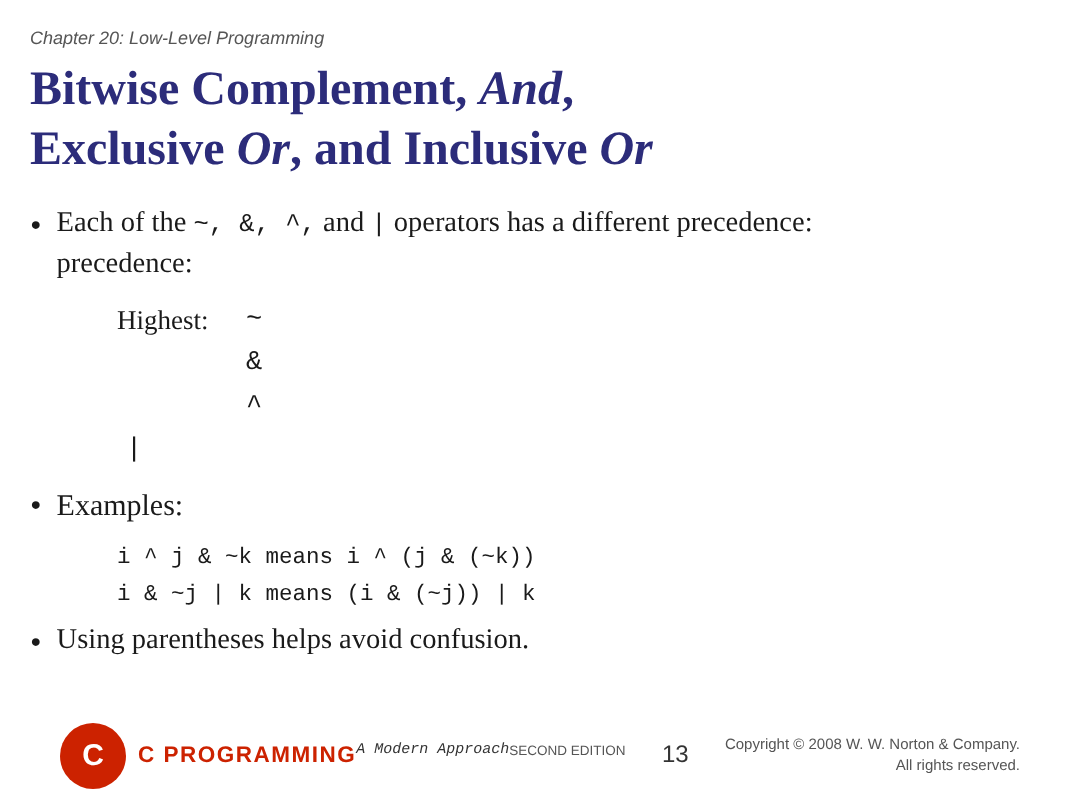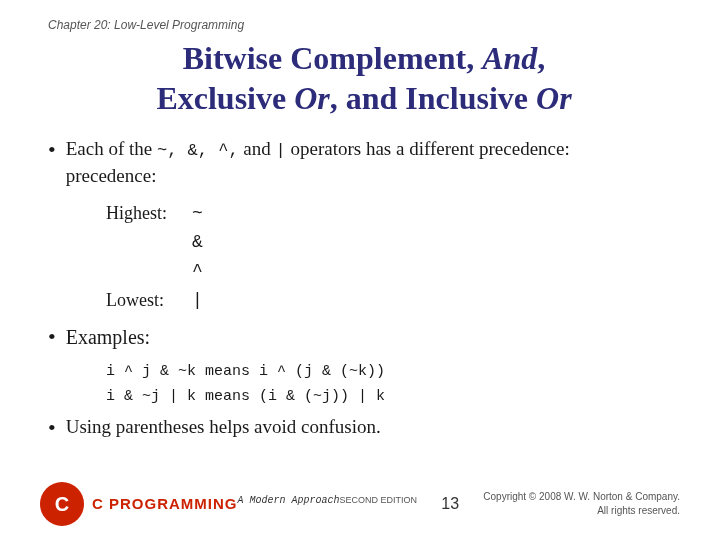--- a/index.html
+++ b/index.html
@@ -9,34 +9,34 @@
       height: 540px;
       background: #fff;
       font-family: 'Times New Roman', Times, serif;
       overflow: hidden;
       position: relative;
     }
 
     .slide {
       width: 720px;
       height: 540px;
-      padding: 18px 40px 20px 48px;
+      padding: 18px 40px 20px 20px;
       position: relative;
     }
 
     .chapter-label {
       font-size: 12px;
       color: #555;
       font-style: italic;
       font-family: Arial, sans-serif;
       margin-bottom: 6px;
     }
 
     .slide-title {
-      text-align: center;
+      text-align: left;
       font-size: 32px;
       font-weight: bold;
       color: #2c2c7a;
       line-height: 1.25;
       margin-bottom: 18px;
       font-family: 'Times New Roman', Times, serif;
     }
 
     .slide-title em {
       font-style: italic;
@@ -221,21 +221,20 @@
         <span class="prec-label">Highest:</span>
         <span class="prec-symbol">~</span>
       </div>
       <div class="precedence-row">
         <span class="prec-symbol-indent">&amp;</span>
       </div>
       <div class="precedence-row">
         <span class="prec-symbol-indent">^</span>
       </div>
       <div class="precedence-row">
-        <span class="prec-label">Lowest:</span>
         <span class="prec-symbol">|</span>
       </div>
     </div>
 
     <div class="bullet-item examples-section">
       <span class="bullet">•</span>
       <div class="bullet-text">
         <span style="font-size:20px;">Examples:</span>
       </div>
     </div>

